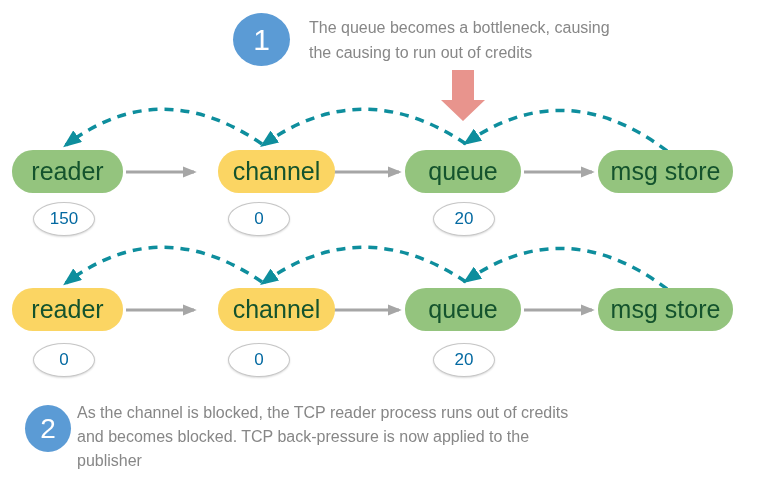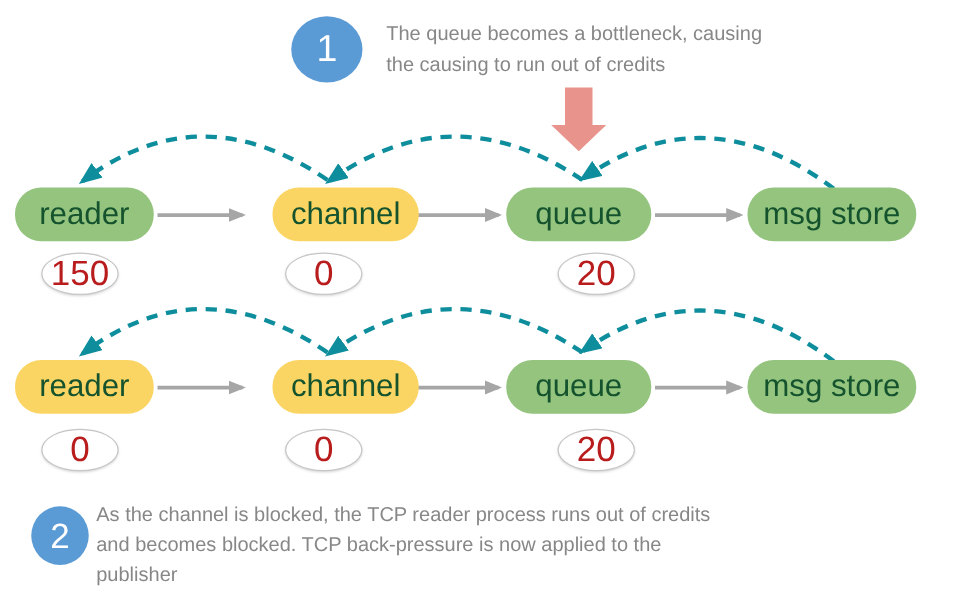--- a/index.html
+++ b/index.html
@@ -11,21 +11,21 @@
   .node{
     position:absolute;height:43px;border-radius:21px;color:#14532d;
     font-size:25px;display:flex;align-items:center;justify-content:center;
     white-space:nowrap;
   }
   .node.green{background:#94C47E;}
   .node.yellow{background:#FBD563;}
   .credit{
     position:absolute;width:60px;height:32px;background:#ffffff;
     border:1px solid #C6C6C6;border-radius:50%;
-    color:#b91c1c;font-size:28px;
+    color:#0369a1;font-size:17px;
     display:flex;align-items:center;justify-content:center;
     box-shadow:0 1px 2px rgba(0,0,0,0.15);
   }
   .callout-num{
     position:absolute;border-radius:50%;background:#5B9BD5;color:#ffffff;
     display:flex;align-items:center;justify-content:center;
   }
   .callout-num.one{left:233px;top:13px;width:57px;height:53px;font-size:30px;}
   .callout-num.two{left:25px;top:405px;width:46px;height:47px;font-size:28px;}
   .callout-text{position:absolute;color:#878787;font-size:16px;}
@@ -36,21 +36,21 @@
   .r1{top:150px;} .r2{top:288px;}
   .pos-reader{left:12px;width:111px;}
   .pos-channel{left:218px;width:117px;}
   .pos-queue{left:405px;width:116px;justify-content:center;}
   .pos-msgstore{left:598px;width:135px;}
 
   
   .c-r1{top:202px;} .c-r2{top:343px;}
   .cpos-reader{left:33px;}
   .cpos-channel{left:228px;}
-  .cpos-queue{left:446px;}
+  .cpos-queue{left:433px;}
 </style>
 </head>
 <body>
 
 <div class="stage">
 
   <svg class="arrows-layer" width="769" height="481" viewBox="0 0 769 481">
     <defs>
       <marker id="tealHead" viewBox="0 0 10 8" refX="8" refY="4" markerWidth="5.2" markerHeight="4.2" orient="auto">
         <path d="M0,0 L10,4 L0,8 z" fill="#0E8E9D"></path>

